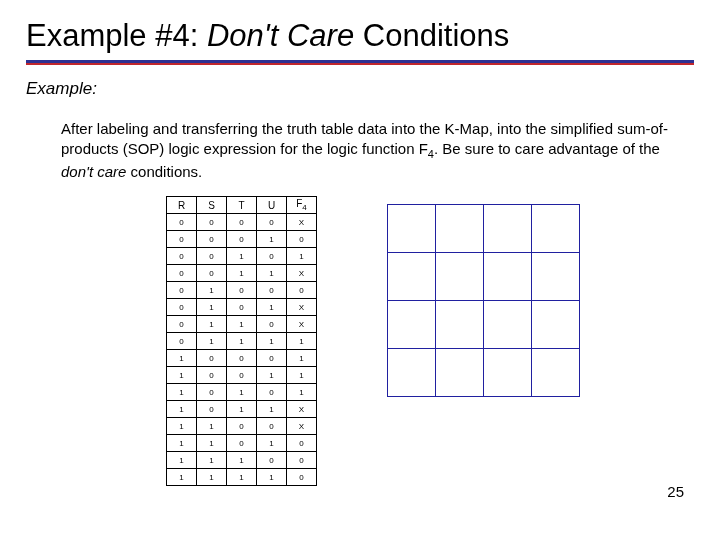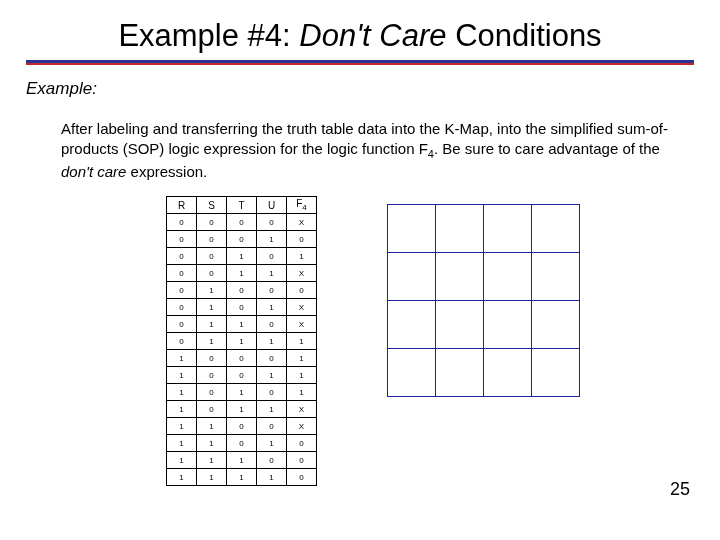--- a/index.html
+++ b/index.html
@@ -10,21 +10,20 @@
       background: #fff;
       color: #000;
       position: relative;
       padding: 18px 26px;
     }
     .title {
       font-size: 31px;
       font-weight: normal;
       margin-bottom: 6px;
       letter-spacing: 0;
-      text-align: center;
     }
     .title .italic { font-style: italic; }
     .underline-blue {
       height: 3px;
       background: #2e3192;
     }
     .underline-red {
       height: 2px;
       background: #c1272d;
       margin-bottom: 14px;
@@ -73,38 +72,38 @@
     .kmap {
       border-collapse: collapse;
     }
     .kmap td {
       border: 1px solid #2020a0;
       width: 48px;
       height: 48px;
     }
     .page-num {
       position: absolute;
-      right: 30px;
+      right: 36px;
       bottom: 40px;
-      font-size: 18px;
+      font-size: 15px;
     }
   </style>
 </head>
 <body>
 
 <h1 class="title">
   <span>Example #4: </span><span class="italic">Don't Care</span><span> Conditions</span>
 </h1>
 <div class="underline-blue"></div>
 <div class="underline-red"></div>
 
 <div class="example-label">Example:</div>
 
 <div class="instructions">
-  <span>After labeling and transferring the truth table data into the K-Map, into the simplified sum-of-products (SOP) logic expression for the logic function F</span><span class="sub">4</span><span>. Be sure to care advantage of the </span><span class="italic">don't care</span><span> expression.</span>
+  <span>After labeling and transferring the truth table data into the K-Map, into the simplified sum-of-products (SOP) logic expression for the logic function F</span><span class="sub">4</span><span>. Be sure to care advantage of the </span><span class="italic">don't care</span><span> conditions.</span>
 </div>
 
 <div class="content-row">
   <table class="truth-table">
     <thead>
       <tr>
         <th>R</th>
         <th>S</th>
         <th>T</th>
         <th>U</th>

